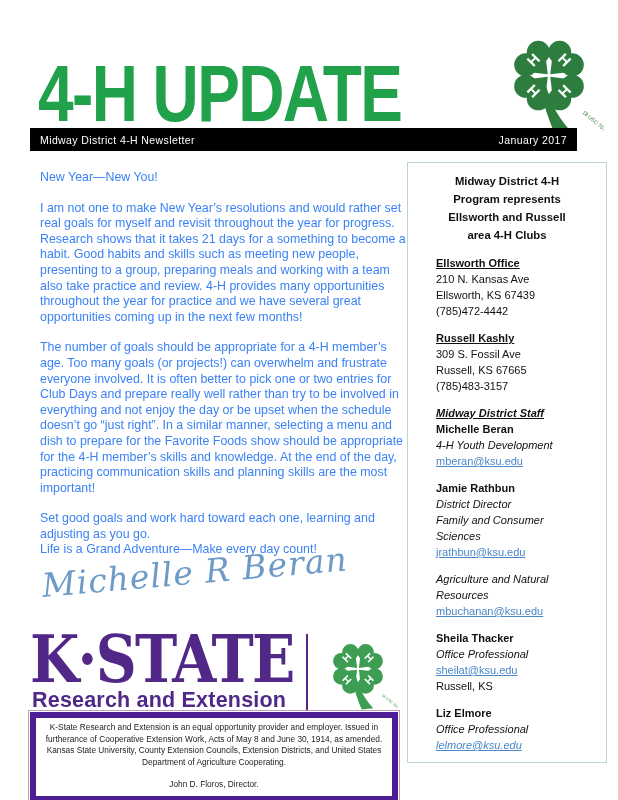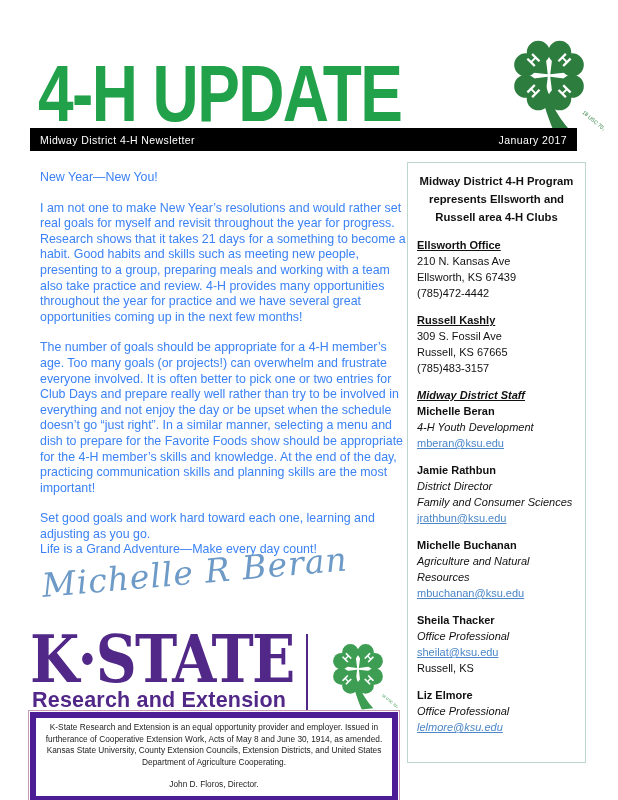--- a/index.html
+++ b/index.html
@@ -34,23 +34,23 @@
   .article p.tight { margin:0; }
   .article .closing-group { margin-top:15px; }
   .signature {
     position:absolute; left:42px; top:566px; width:260px;
     font-family:"DejaVu Serif", serif; font-style:italic;
     font-size:33px; color:#6d9ac6; transform:rotate(-5deg);
     transform-origin:left center; letter-spacing:1px; white-space:nowrap;
   }
   
   .sidebar {
-    position:absolute; left:407px; top:162px; width:179px; height:601px;
+    position:absolute; left:407px; top:162px; width:200px; height:601px;
     border:1px solid #bcd8cc; background:#fff;
-    padding:9px 9px; font-size:11px; line-height:16px; color:#111;
+    padding:9px 28px; font-size:11px; line-height:16px; color:#111;
   }
   .sb-heading {
     font-weight:700; text-align:center; font-size:11.3px;
     line-height:18px; margin-bottom:11px;
   }
   .office, .staff-entry { margin-bottom:11px; }
   .office-name { font-weight:700; text-decoration:underline; }
   .staff-heading { font-weight:700; font-style:italic; text-decoration:underline; }
   .s-name { font-weight:700; }
   .s-role { font-style:italic; }
@@ -164,21 +164,20 @@
 
     <div class="staff-entry">
       <p class="s-name">Jamie Rathbun</p>
       <p class="s-role">District Director</p>
       <p class="s-role">Family and Consumer Sciences</p>
       <a class="s-email">jrathbun@ksu.edu</a>
     </div>
 
 
     <div class="staff-entry">
-      <p class="s-name">Michelle Buchanan</p>
       <p class="s-role">Agriculture and Natural Resources</p>
       <a class="s-email">mbuchanan@ksu.edu</a>
     </div>
 
     <div class="staff-entry">
       <p class="s-name">Sheila Thacker</p>
       <p class="s-role">Office Professional</p>
       <a class="s-email">sheilat@ksu.edu</a>
       <p>Russell, KS</p>
     </div>

